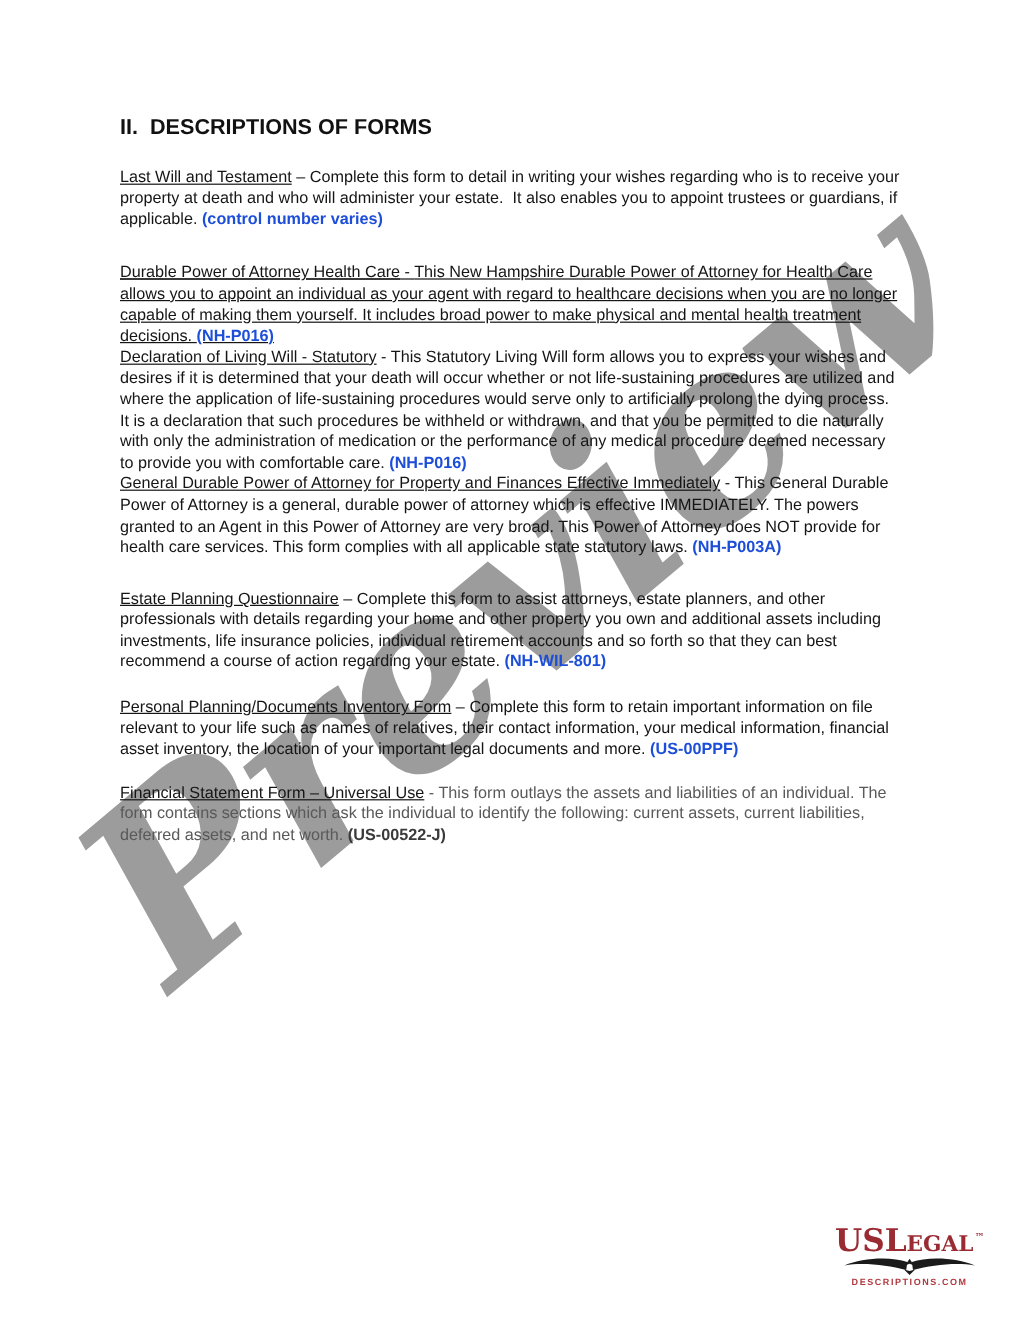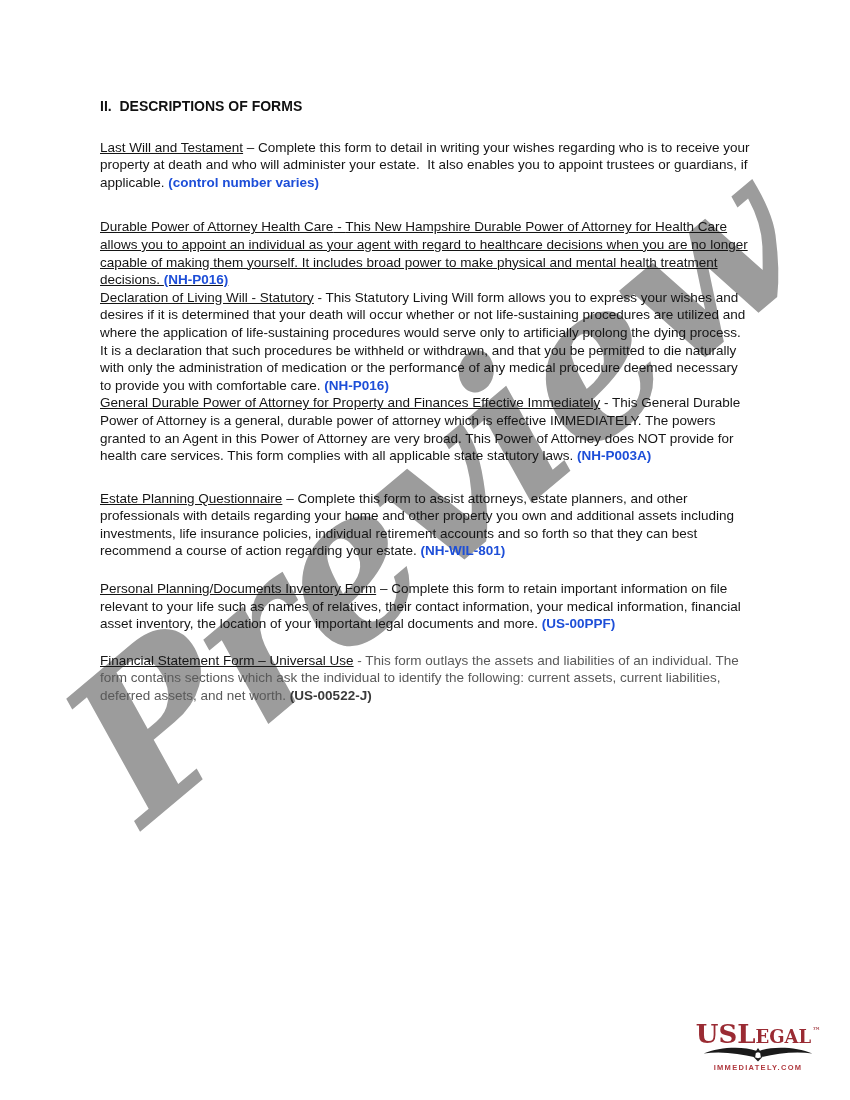--- a/index.html
+++ b/index.html
@@ -29,21 +29,21 @@
   }
   .content {
     position: absolute;
     left: 100px; top: 98px;
     width: 652px;
     z-index: 1;
     font-size: 13.5px;
     line-height: 17.6px;
   }
   h1.doc-heading {
-    font-size: 14px;
+    font-size: 18px;
     font-weight: bold;
     margin: 0 0 23px 0;
     color: #111;
   }
   p { margin: 0; }
   .form-title { text-decoration: underline; }
   .ctrl { font-weight: bold; color: #1d4ed8; }
   .gray-body { color: #595959; }
   .gray-body .ctrl { color: #3a3a3a; }
   .mt16 { margin-top: 16px; }
@@ -112,14 +112,14 @@
 </div>
 
 <div class="logo">
   <div class="logo-name"><span>USLegal</span><span class="tm">™</span></div>
   <svg class="eagle" width="114" height="15" viewBox="0 0 120 16">
     <path d="M58 4 C44 -1 18 0 2 7 C20 4 40 7 57 11 Z" fill="#1a1a1a"></path>
     <path d="M62 4 C76 -1 102 0 118 7 C100 4 80 7 63 11 Z" fill="#1a1a1a"></path>
     <path d="M60 1 L56 7 L60 5.5 L64 7 Z" fill="#1a1a1a"></path>
     <path d="M55 10.5 L60 15.5 L65 10.5 L60 12 Z" fill="#1a1a1a"></path>
   </svg>
-  <div class="logo-site">IMMEDIATELY.COM</div>
+  <div class="logo-site">DESCRIPTIONS.COM</div>
 </div>
 
 </body></html>

